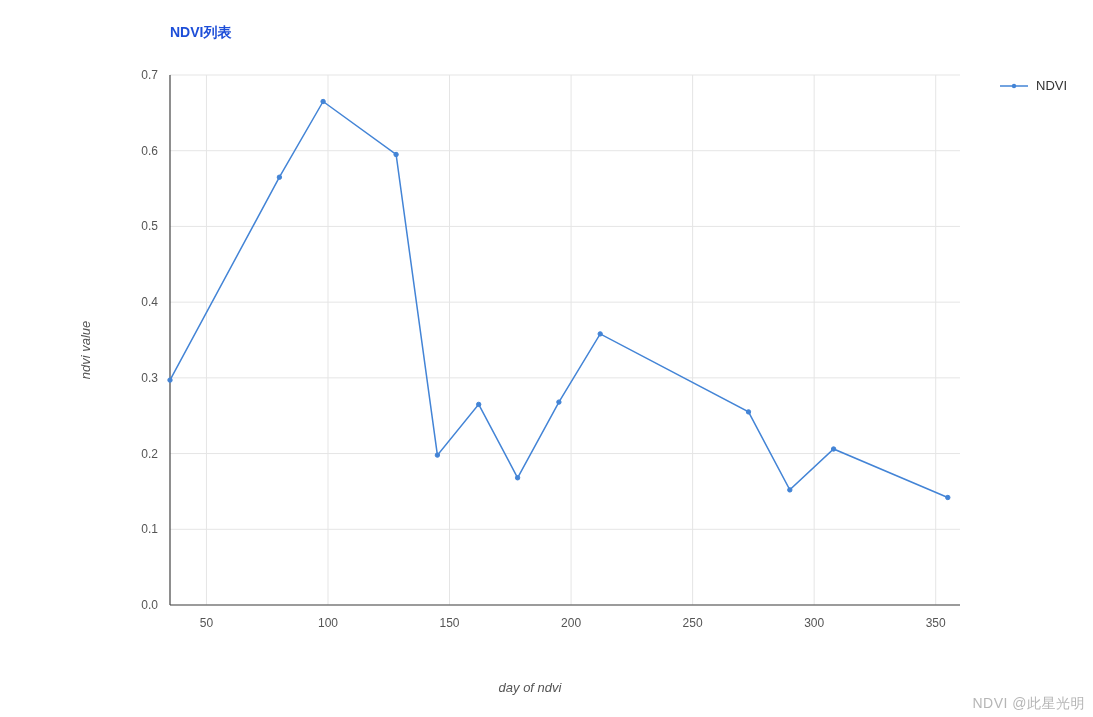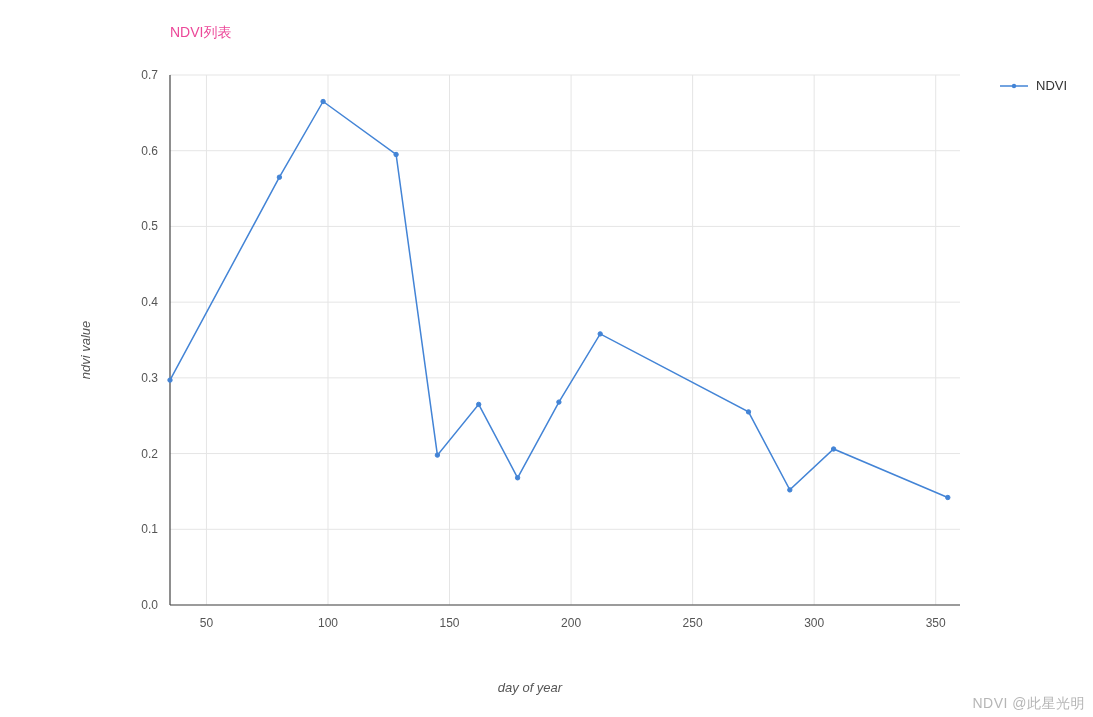--- a/index.html
+++ b/index.html
@@ -8,22 +8,22 @@
     width: 1093px;
     height: 717px;
     background: #ffffff;
     font-family: Arial, "Helvetica Neue", Helvetica, "Microsoft YaHei", sans-serif;
     position: relative;
     overflow: hidden;
   }
   .chart-title {
     position: absolute;
     font-size: 14px;
-    font-weight: normal;
-    color: #ec4899;
+    font-weight: bold;
+    color: #1d4ed8;
   }
   .axis-label {
     font-size: 13px;
     font-style: italic;
     fill: #555;
     color: #555;
   }
   .tick-label {
     font-size: 12px;
     fill: #555;
@@ -66,21 +66,21 @@
     font-family: Arial, "Microsoft YaHei", sans-serif;
   }
 </style>
 </head>
 <body>
 
 <div class="chart-title" style="left:170px; top:24px;">NDVI列表</div>
 
 <div class="axis-label" style="position:absolute; left:85px; top:350px; transform: translate(-50%,-50%) rotate(-90deg); white-space:nowrap;">ndvi value</div>
 
-<div class="axis-label" style="position:absolute; left:530px; top:680px; transform: translateX(-50%);">day of year</div>
+<div class="axis-label" style="position:absolute; left:530px; top:680px; transform: translateX(-50%);">day of ndvi</div>
 
 <div class="watermark">NDVI @此星光明</div>
 
 <svg id="chart-svg" width="1093" height="717" style="position:absolute; left:0; top:0;">
 
   <g id="grid">
       <line x1="170" x2="960" y1="605" y2="605" class="gridline"></line>
       <line x1="170" x2="960" y1="529.2857142857142" y2="529.2857142857142" class="gridline"></line>
       <line x1="170" x2="960" y1="453.57142857142856" y2="453.57142857142856" class="gridline"></line>
       <line x1="170" x2="960" y1="377.85714285714283" y2="377.85714285714283" class="gridline"></line>

